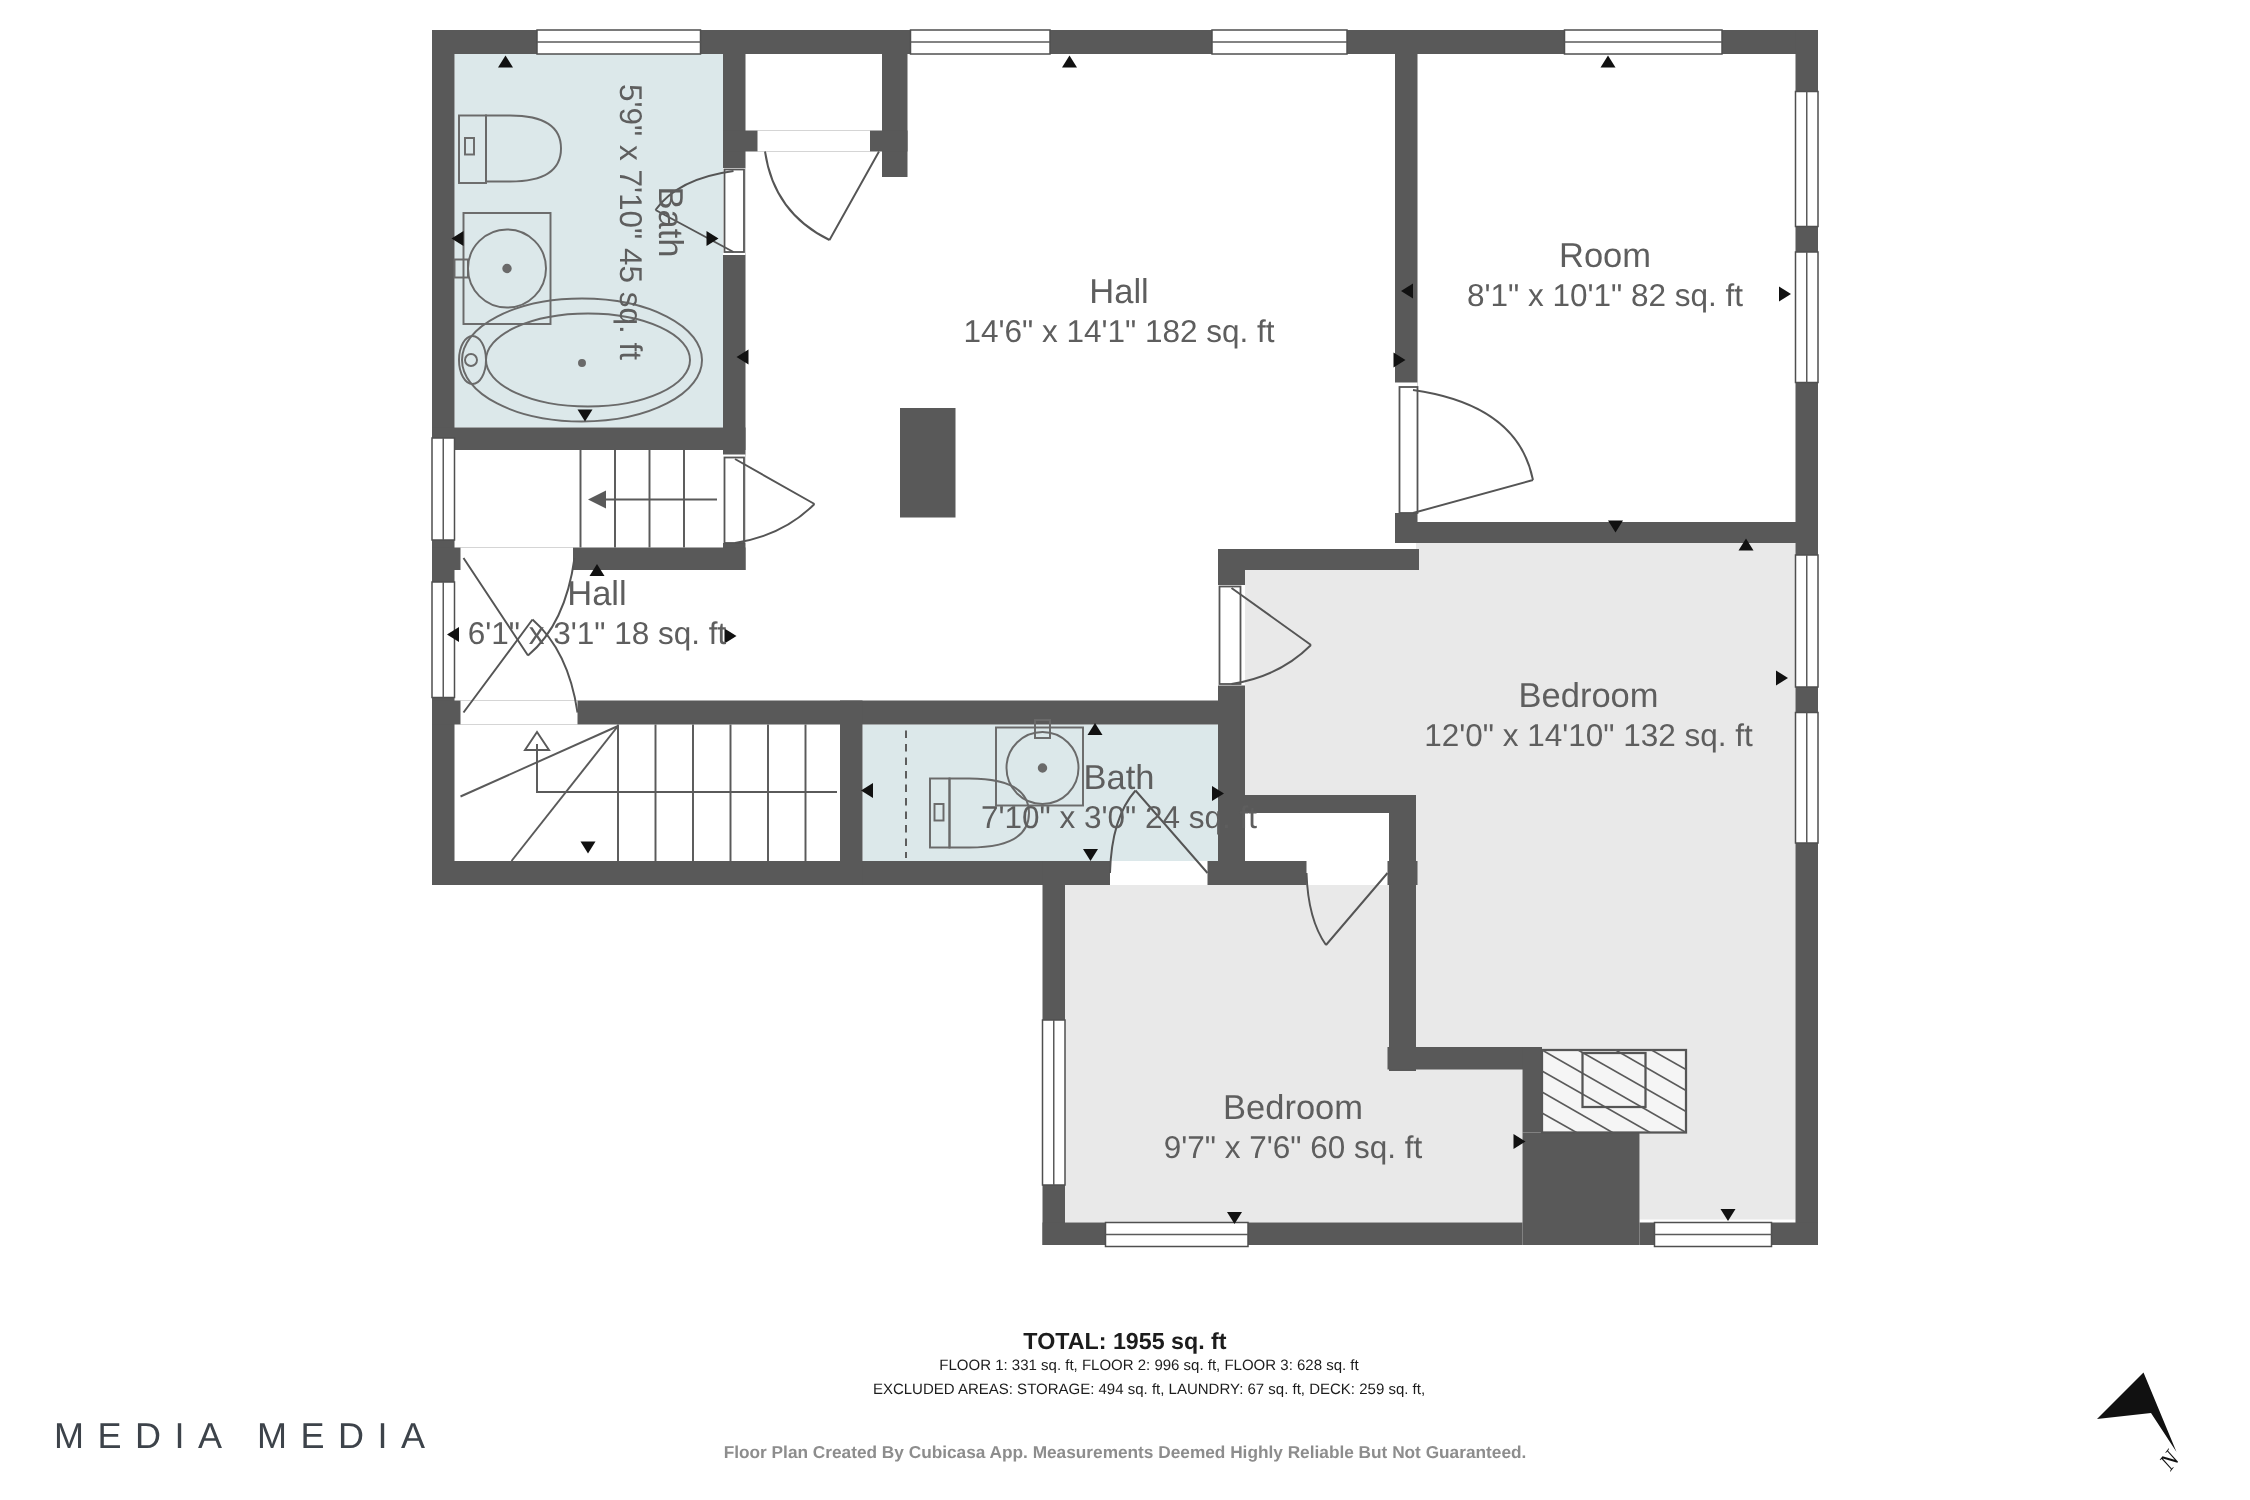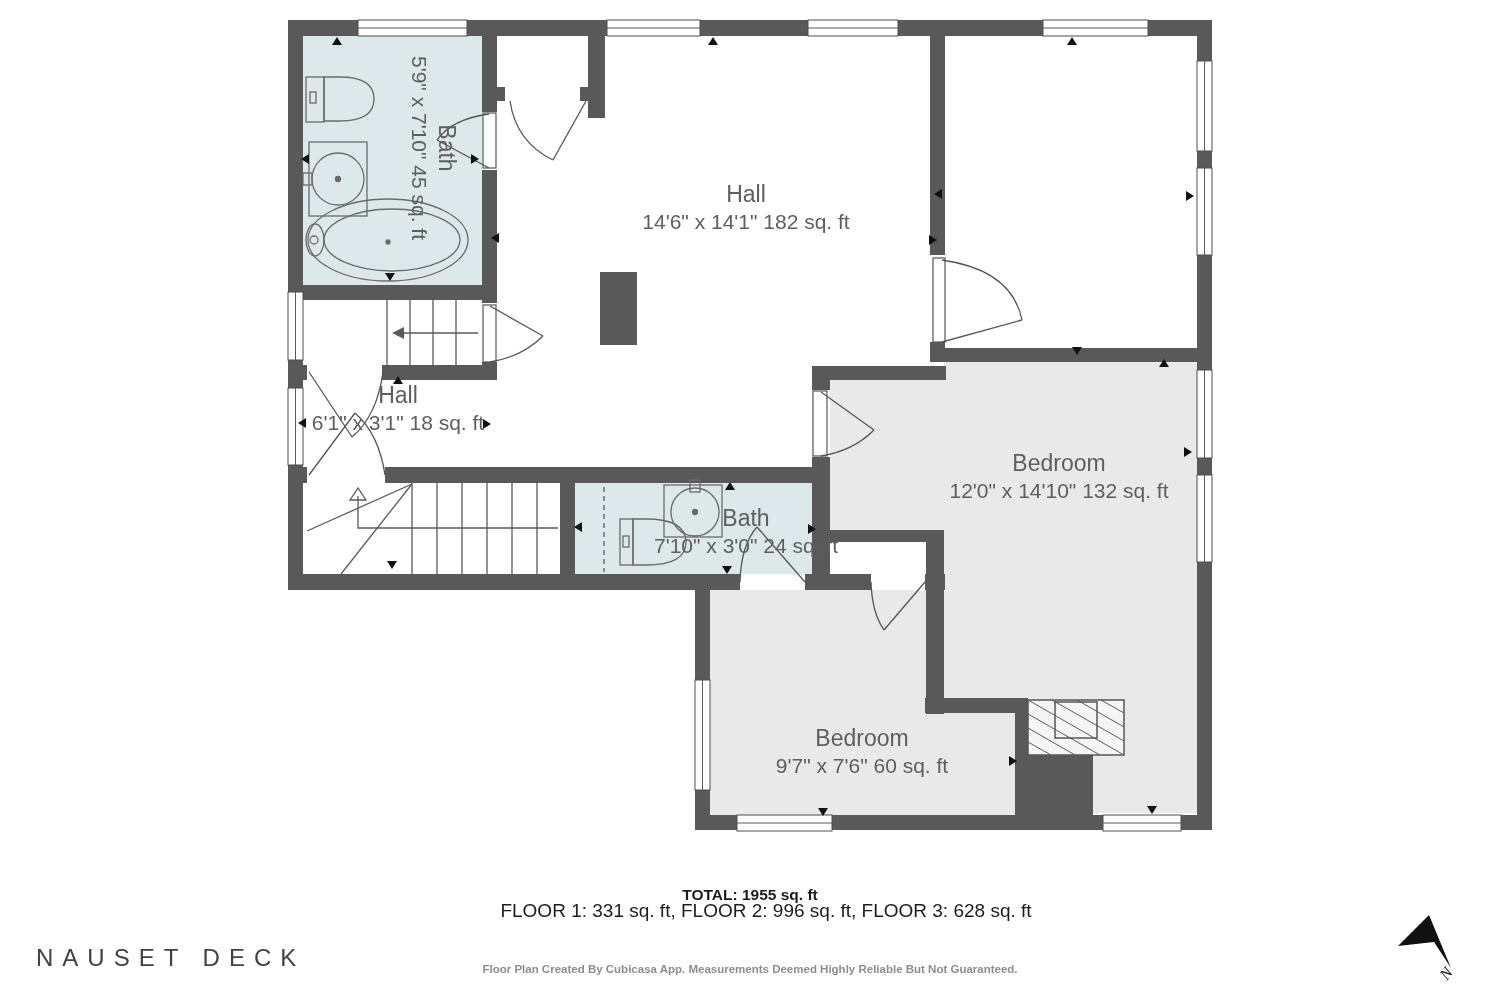--- a/index.html
+++ b/index.html
@@ -6,21 +6,21 @@
   #stage{position:relative;width:1500px;height:1000px;background:#fff;overflow:hidden;
          font-family:"Liberation Sans", sans-serif;}
   #plan-svg{position:absolute;left:0;top:0;}
   .room-label{position:absolute;transform:translate(-50%,-50%);text-align:center;
               color:#5e5e5e;line-height:28px;white-space:nowrap;}
   .room-label .name{display:block;font-size:23px;}
   .room-label .dims{display:block;font-size:21px;}
   .room-label.rotated{transform:translate(-50%,-50%) rotate(90deg);}
   #summary{position:absolute;left:0;right:0;top:887px;text-align:center;color:#1c1c1c;}
   #summary .total{font-size:15.5px;font-weight:bold;line-height:16px;}
-  #summary .line{font-size:19px;line-height:15.5px;padding-left:32px;}
+  #summary .line{font-size:10px;line-height:15.5px;padding-left:32px;}
   #disclaimer{position:absolute;left:0;right:0;top:963px;text-align:center;
               font-size:11.5px;color:#8d8d8d;font-weight:bold;}
   #brand{position:absolute;left:36px;top:944px;font-size:24px;letter-spacing:9px;
          color:#3d434a;font-weight:500;}
   svg line, svg path.thin{stroke:#5a5a5a;}
 </style>
 </head>
 <body>
 
 <div id="stage">
@@ -229,37 +229,42 @@
 </svg>
 
 <div class="room-label rotated" style="left:433px;top:148px;">
   <span class="name">Bath</span>
   <span class="dims">5'9" x 7'10" 45 sq. ft</span>
 </div>
 <div class="room-label" style="left:746px;top:208px;">
   <span class="name">Hall</span>
   <span class="dims">14'6" x 14'1" 182 sq. ft</span>
 </div>
+<div class="room-label" style="left:1070px;top:184px;">
+  <span class="name">Room</span>
+  <span class="dims">8'1" x 10'1" 82 sq. ft</span>
+</div>
 <div class="room-label" style="left:398px;top:409px;">
   <span class="name">Hall</span>
   <span class="dims">6'1" x 3'1" 18 sq. ft</span>
 </div>
 <div class="room-label" style="left:746px;top:532px;">
   <span class="name">Bath</span>
   <span class="dims">7'10" x 3'0" 24 sq. ft</span>
 </div>
 <div class="room-label" style="left:1059px;top:477px;">
   <span class="name">Bedroom</span>
   <span class="dims">12'0" x 14'10" 132 sq. ft</span>
 </div>
 <div class="room-label" style="left:862px;top:752px;">
   <span class="name">Bedroom</span>
   <span class="dims">9'7" x 7'6" 60 sq. ft</span>
 </div>
 
 <div id="summary">
   <div class="total">TOTAL: 1955 sq. ft</div>
   <div class="line">FLOOR 1: 331 sq. ft, FLOOR 2: 996 sq. ft, FLOOR 3: 628 sq. ft</div>
+  <div class="line">EXCLUDED AREAS: STORAGE: 494 sq. ft, LAUNDRY: 67 sq. ft, DECK: 259 sq. ft,</div>
 </div>
 <div id="disclaimer">Floor Plan Created By Cubicasa App. Measurements Deemed Highly Reliable But Not Guaranteed.</div>
-<div id="brand">NAUSET DECK</div>
+<div id="brand">MEDIA MEDIA</div>
 
 </div>
 
 </body></html>

